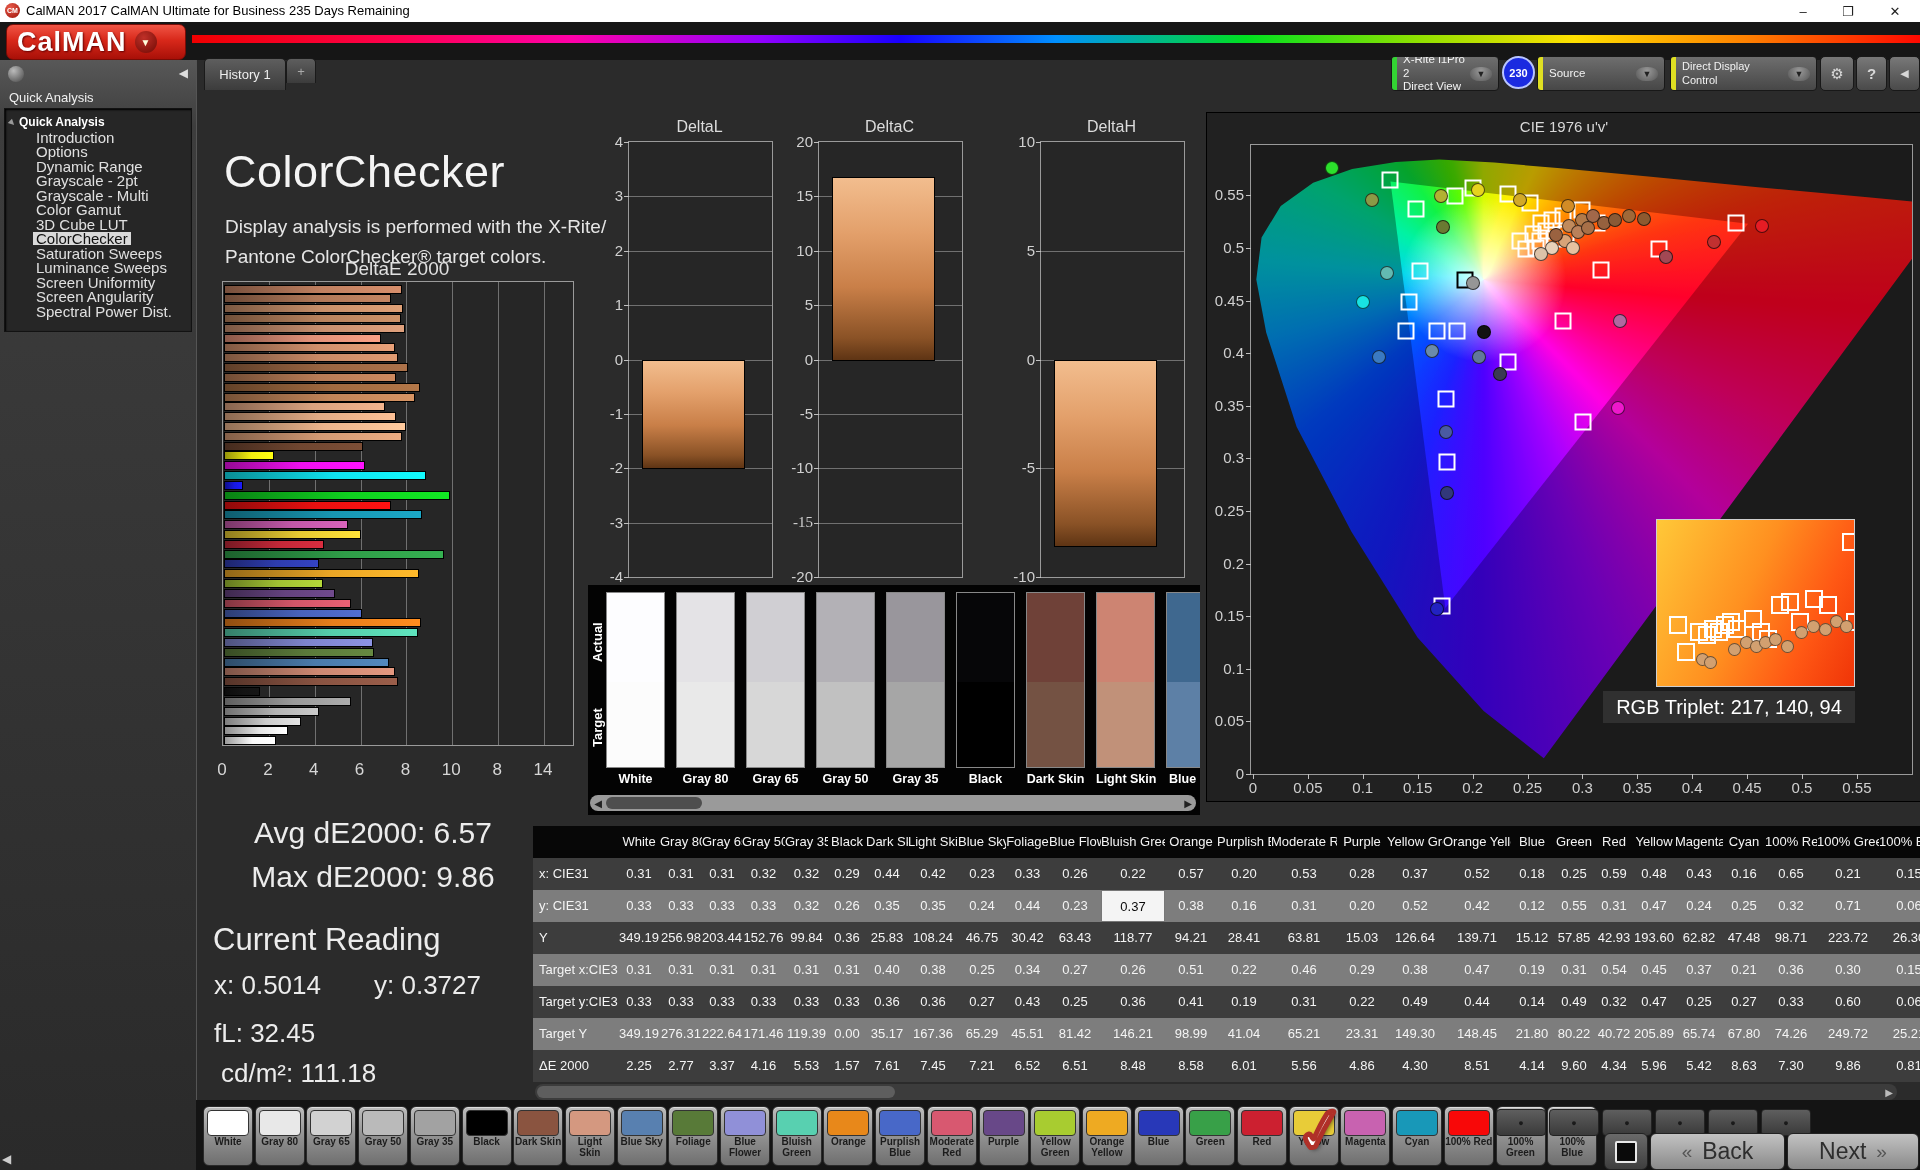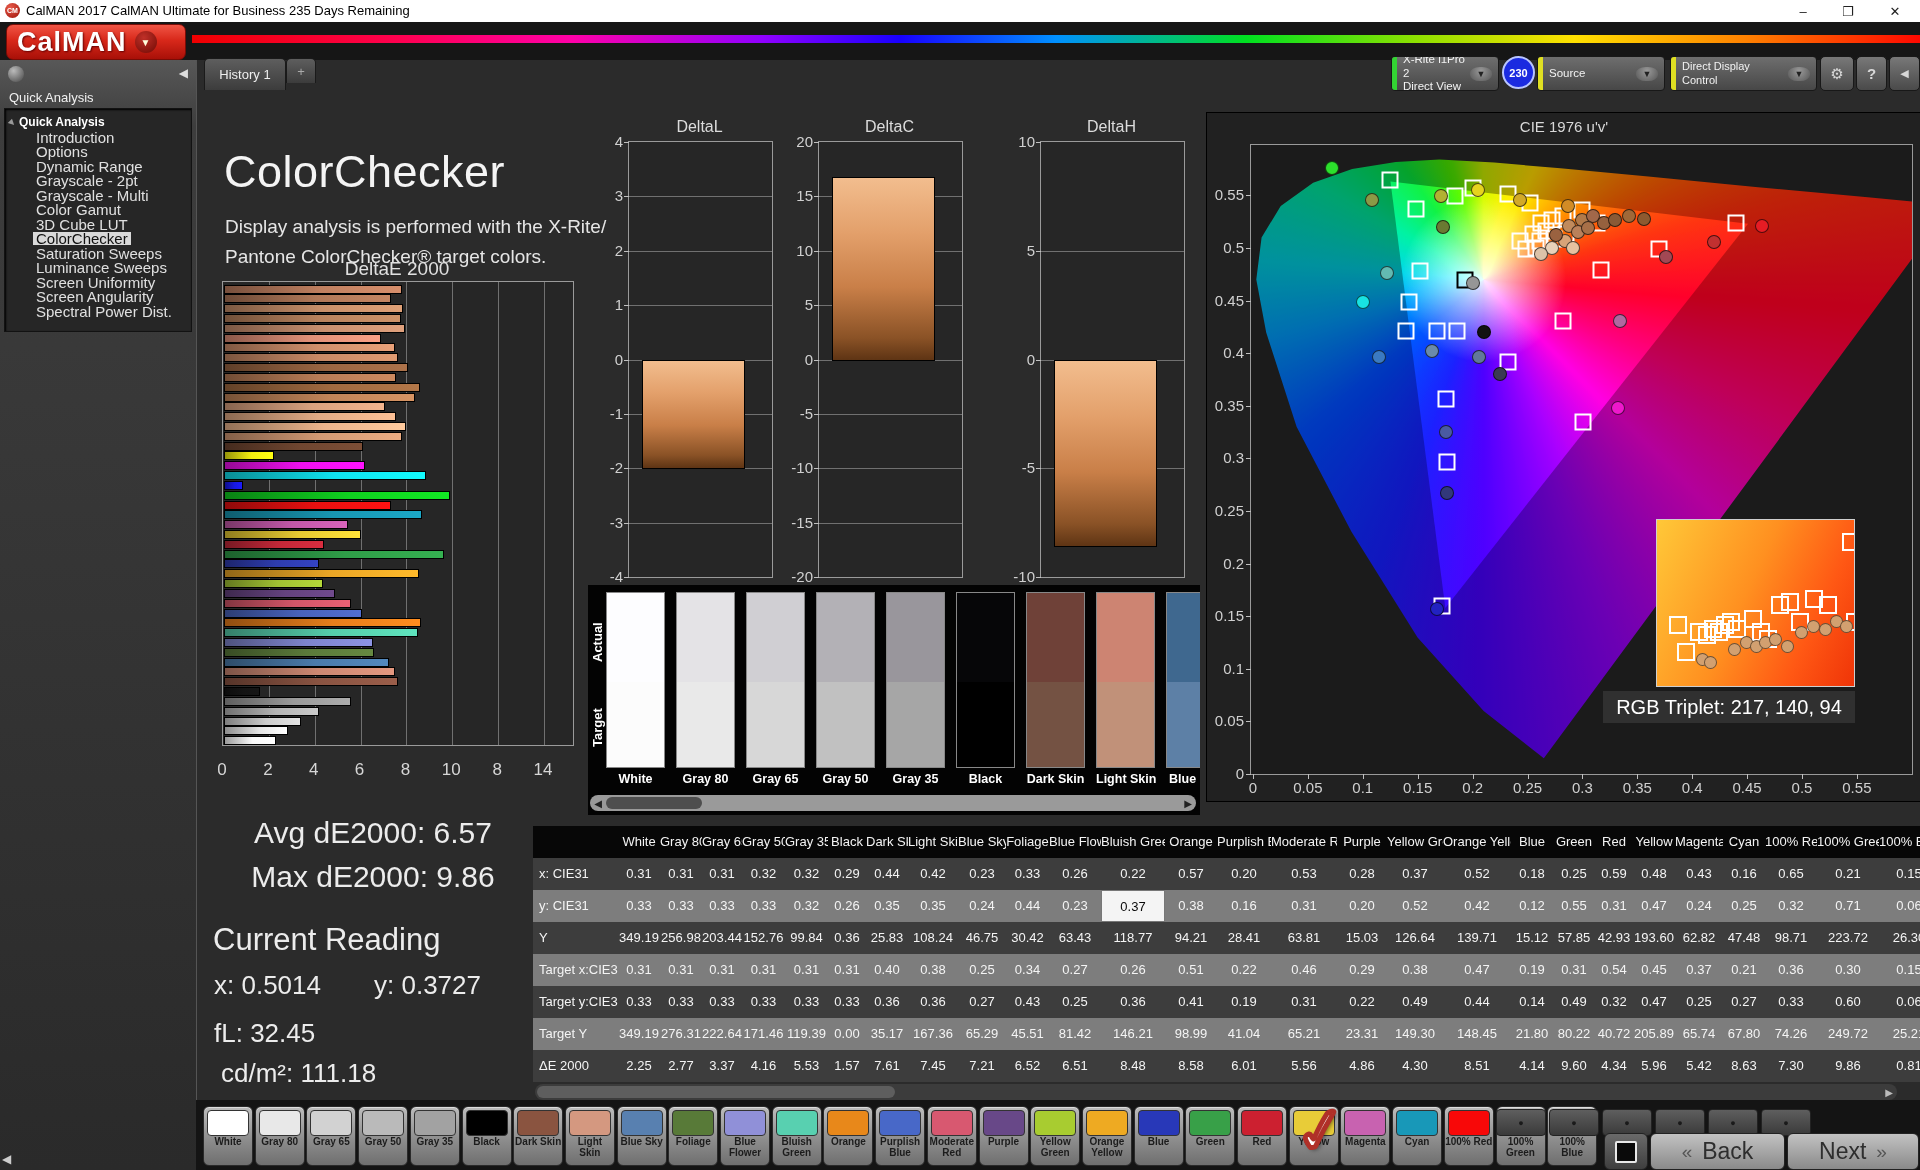--- a/index.html
+++ b/index.html
@@ -314,21 +314,21 @@
       <div class="gridh" style="top: 217.5px;"></div>
       <div class="ytick" style="left: -34px; top: 208.5px;">0</div>
       <div class="tick" style="left: -5px; top: 217.5px; width: 5px; height: 1px;"></div>
       <div class="gridh" style="top: 271.875px;"></div>
       <div class="ytick" style="left: -34px; top: 262.875px;">-5</div>
       <div class="tick" style="left: -5px; top: 271.875px; width: 5px; height: 1px;"></div>
       <div class="gridh" style="top: 326.25px;"></div>
       <div class="ytick" style="left: -34px; top: 317.25px;">-10</div>
       <div class="tick" style="left: -5px; top: 326.25px; width: 5px; height: 1px;"></div>
       <div class="gridh" style="top: 380.625px;"></div>
-      <div class="ytick" style="left: -34px; top: 371.625px;">-15</div>
+      <div class="ytick" style="left: -34px; top: 371.625px; font-family: Liberation Serif, serif;">-15</div>
       <div class="tick" style="left: -5px; top: 380.625px; width: 5px; height: 1px;"></div>
       <div class="ytick" style="left: -34px; top: 426px;">-20</div>
       <div class="tick" style="left: -5px; top: 435px; width: 5px; height: 1px;"></div>
       <div class="vbar" style="top: 34.8px; height: 182.7px;"></div>
     </div>
   <div class="plot" id="plot-dh" style="left:1040px;top:141px;width:143px;height:435px;">
       <div class="ytick" style="left: -34px; top: -9px;">10</div>
       <div class="tick" style="left: -5px; top: 0px; width: 5px; height: 1px;"></div>
       <div class="gridh" style="top: 108.75px;"></div>
       <div class="ytick" style="left: -34px; top: 99.75px;">5</div>

